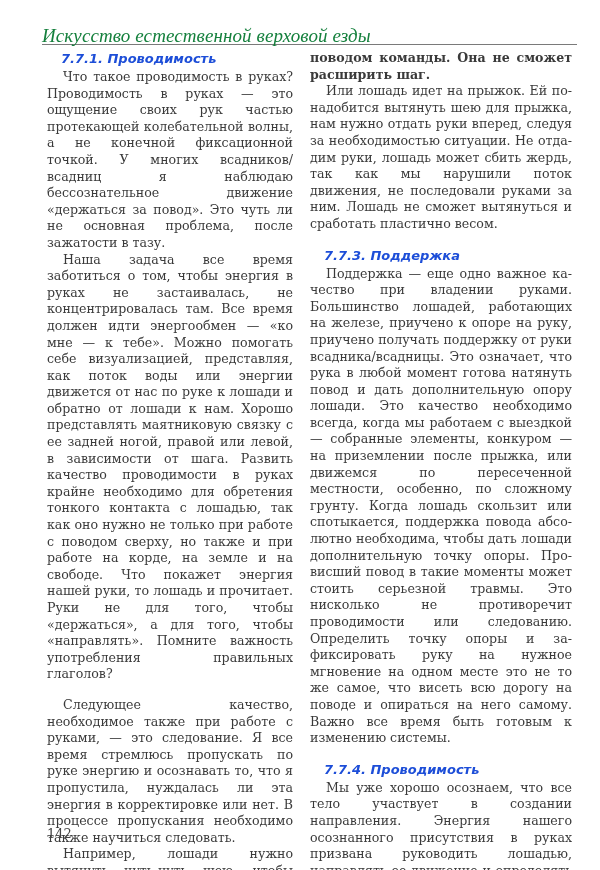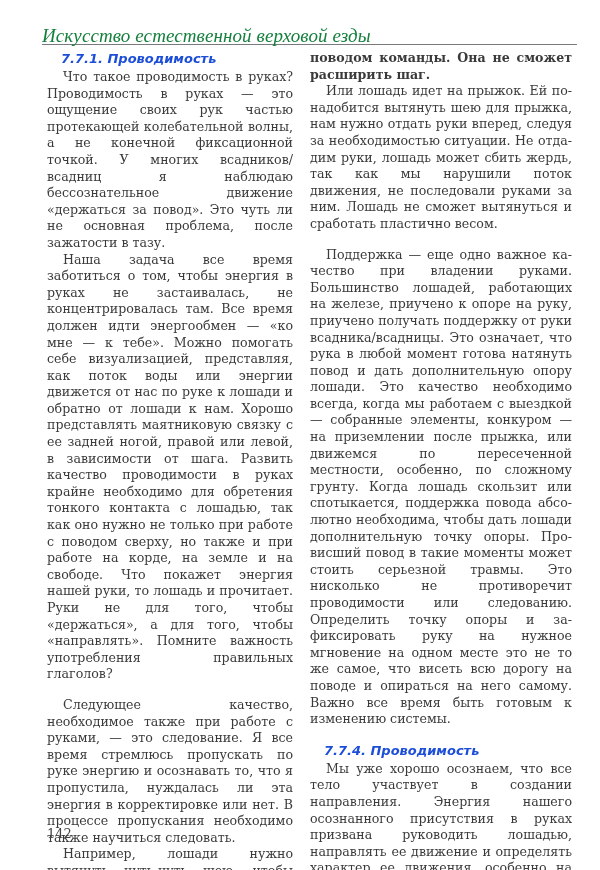--- a/index.html
+++ b/index.html
@@ -46,20 +46,21 @@
   <p class="p">Наша задача все время заботиться о том, чтобы энергия в руках не заста­ивалась, не концентрировалась там. Все время должен идти энергообмен — «ко мне — к тебе». Можно помогать себе визуализацией, представляя, как по­ток воды или энергии движется от нас по руке к лошади и обратно от лошади к нам. Хорошо представлять маятнико­вую связку с ее задней ногой, правой или левой, в зависимости от шага. Развить качество проводимости в руках край­не необходимо для обретения тонкого контакта с лошадью, так как оно нужно не только при работе с поводом сверху, но также и при работе на корде, на земле и на свободе. Что покажет энергия нашей руки, то лошадь и прочитает. Руки не для того, чтобы «держаться», а для того, что­бы «направлять». Помните важность упо­требления правильных глаголов?</p>
   <div class="gap"></div>
   <p class="p">Следующее качество, необходимое также при работе с руками, — это сле­дование. Я все время стремлюсь про­пускать по руке энергию и осознавать то, что я пропустила, нуждалась ли эта энергия в корректировке или нет. В про­цессе пропускания необходимо также научиться следовать.</p>
   <p class="p">Например, лошади нужно вытянуть чуть-чуть шею, чтобы увеличить широту шага в ответ на наш шенкель и посыл поясницей, а руки пропускают, но не следуют за изменением ситуации и не отдают повод, оставляют рамку на преж­нем уровне. Тогда лошадь не сможет вытянуть шею и ответить нам тем, что мы ожидали, так как мы не подтвердили</p>
 </div>
 
 <div class="col col-right">
   <p class="p noindent">поводом команды. Она не сможет рас­ширить шаг.</p>
   <p class="p">Или лошадь идет на прыжок. Ей по­надобится вытянуть шею для прыжка, нам нужно отдать руки вперед, следуя за необходимостью ситуации. Не отда­дим руки, лошадь может сбить жердь, так как мы нарушили поток движения, не последовали руками за ним. Лошадь не сможет вытянуться и сработать пла­стично весом.</p>
   <div class="gap"></div>
+  <div class="h">7.7.3. Поддержка</div>
   <p class="p">Поддержка — еще одно важное ка­чество при владении руками. Большин­ство лошадей, работающих на железе, приучено к опоре на руку, приучено получать поддержку от руки всадни­ка/всадницы. Это означает, что рука в любой момент готова натянуть повод и дать дополнительную опору лошади. Это качество необходимо всегда, когда мы работаем с выездкой — собранные элементы, конкуром — на приземлении после прыжка, или движемся по пере­сеченной местности, особенно, по слож­ному грунту. Когда лошадь скользит или спотыкается, поддержка повода абсо­лютно необходима, чтобы дать лошади дополнительную точку опоры. Про­висший повод в такие моменты может стоить серьезной травмы. Это нисколько не противоречит проводимости или сле­дованию. Определить точку опоры и за­фиксировать руку на нужное мгновение на одном месте это не то же самое, что висеть всю дорогу на поводе и опирать­ся на него самому. Важно все время быть готовым к изменению системы.</p>
   <div class="gap"></div>
   <div class="h">7.7.4. Проводимость</div>
   <p class="p">Мы уже хорошо осознаем, что все тело участвует в создании направления. Энергия нашего осознанного присут­ствия в руках призвана руководить ло­шадью, направлять ее движение и опре­делять характер ее движения, особенно на передних ногах.</p>
 
 </div>
 
 <div class="page-num">142</div>
 
 </body></html>

